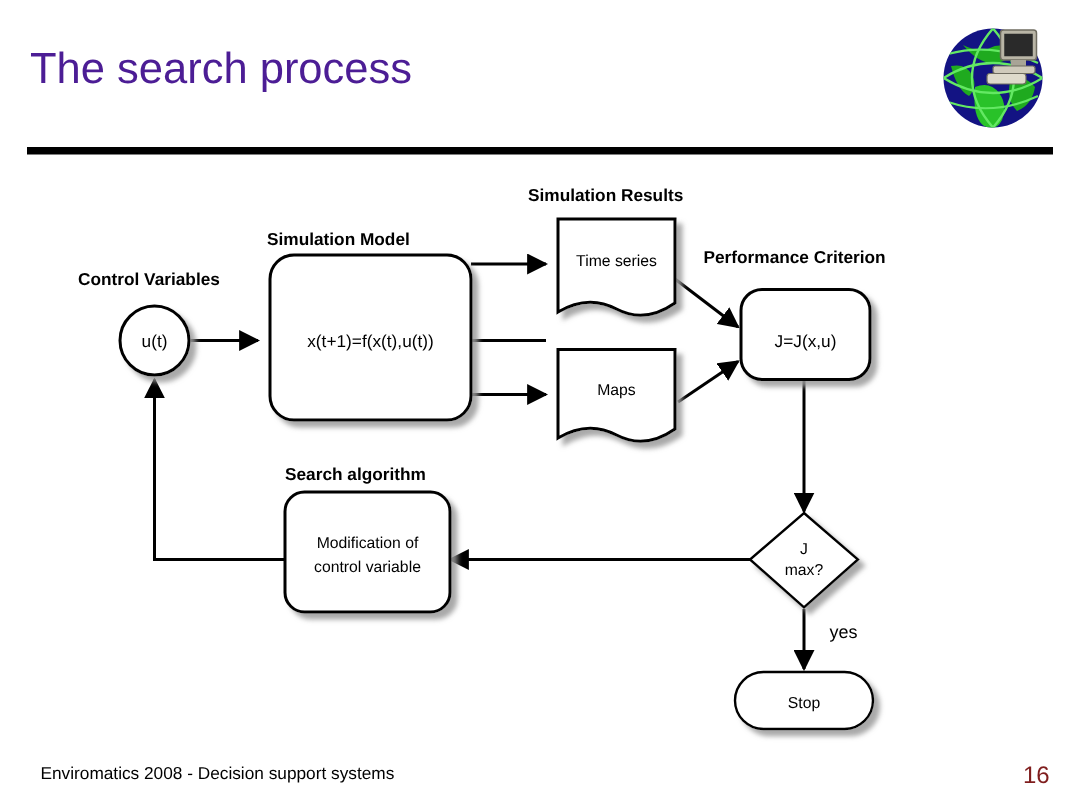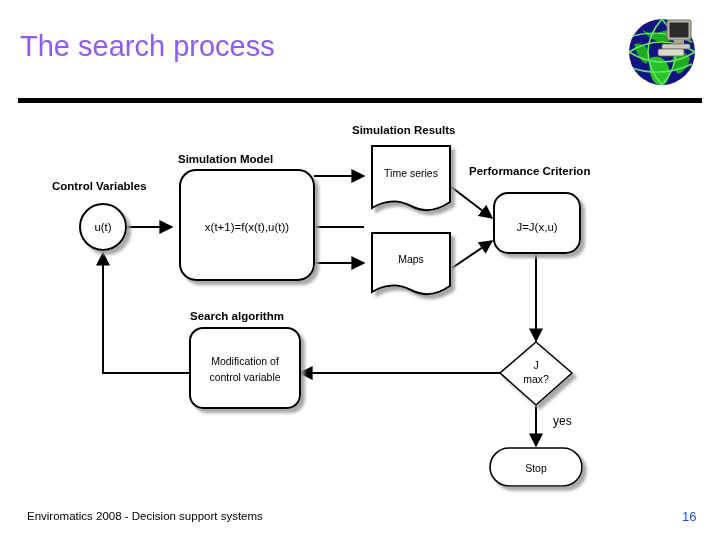--- a/index.html
+++ b/index.html
@@ -13,21 +13,21 @@
     height: 540px;
     background: #ffffff;
     font-family: "Liberation Sans", sans-serif;
     overflow: hidden;
   }
   #slide-title {
     position: absolute;
     left: 20px;
     top: 30px;
     font-size: 29px;
-    color: #8b5cf6;
+    color: #4c1d95;
     font-weight: normal;
     letter-spacing: 0px;
     white-space: nowrap;
     text-align: right;
   }
   #title-rule {
     position: absolute;
     left: 18px;
     top: 98px;
     width: 684px;
@@ -47,22 +47,22 @@
     top: 510px;
     font-size: 11.5px;
     color: #000000;
     white-space: nowrap;
     text-align: right;
   }
   #page-number {
     position: absolute;
     left: 682px;
     top: 509px;
-    font-size: 13px;
-    color: #1d4ed8;
+    font-size: 16px;
+    color: #7f1d1d;
   }
   #diagram {
     position: absolute;
     left: 0px;
     top: 108px;
     width: 720px;
     height: 390px;
   }
   .flow-label {
     font-family: "Liberation Sans", sans-serif;

